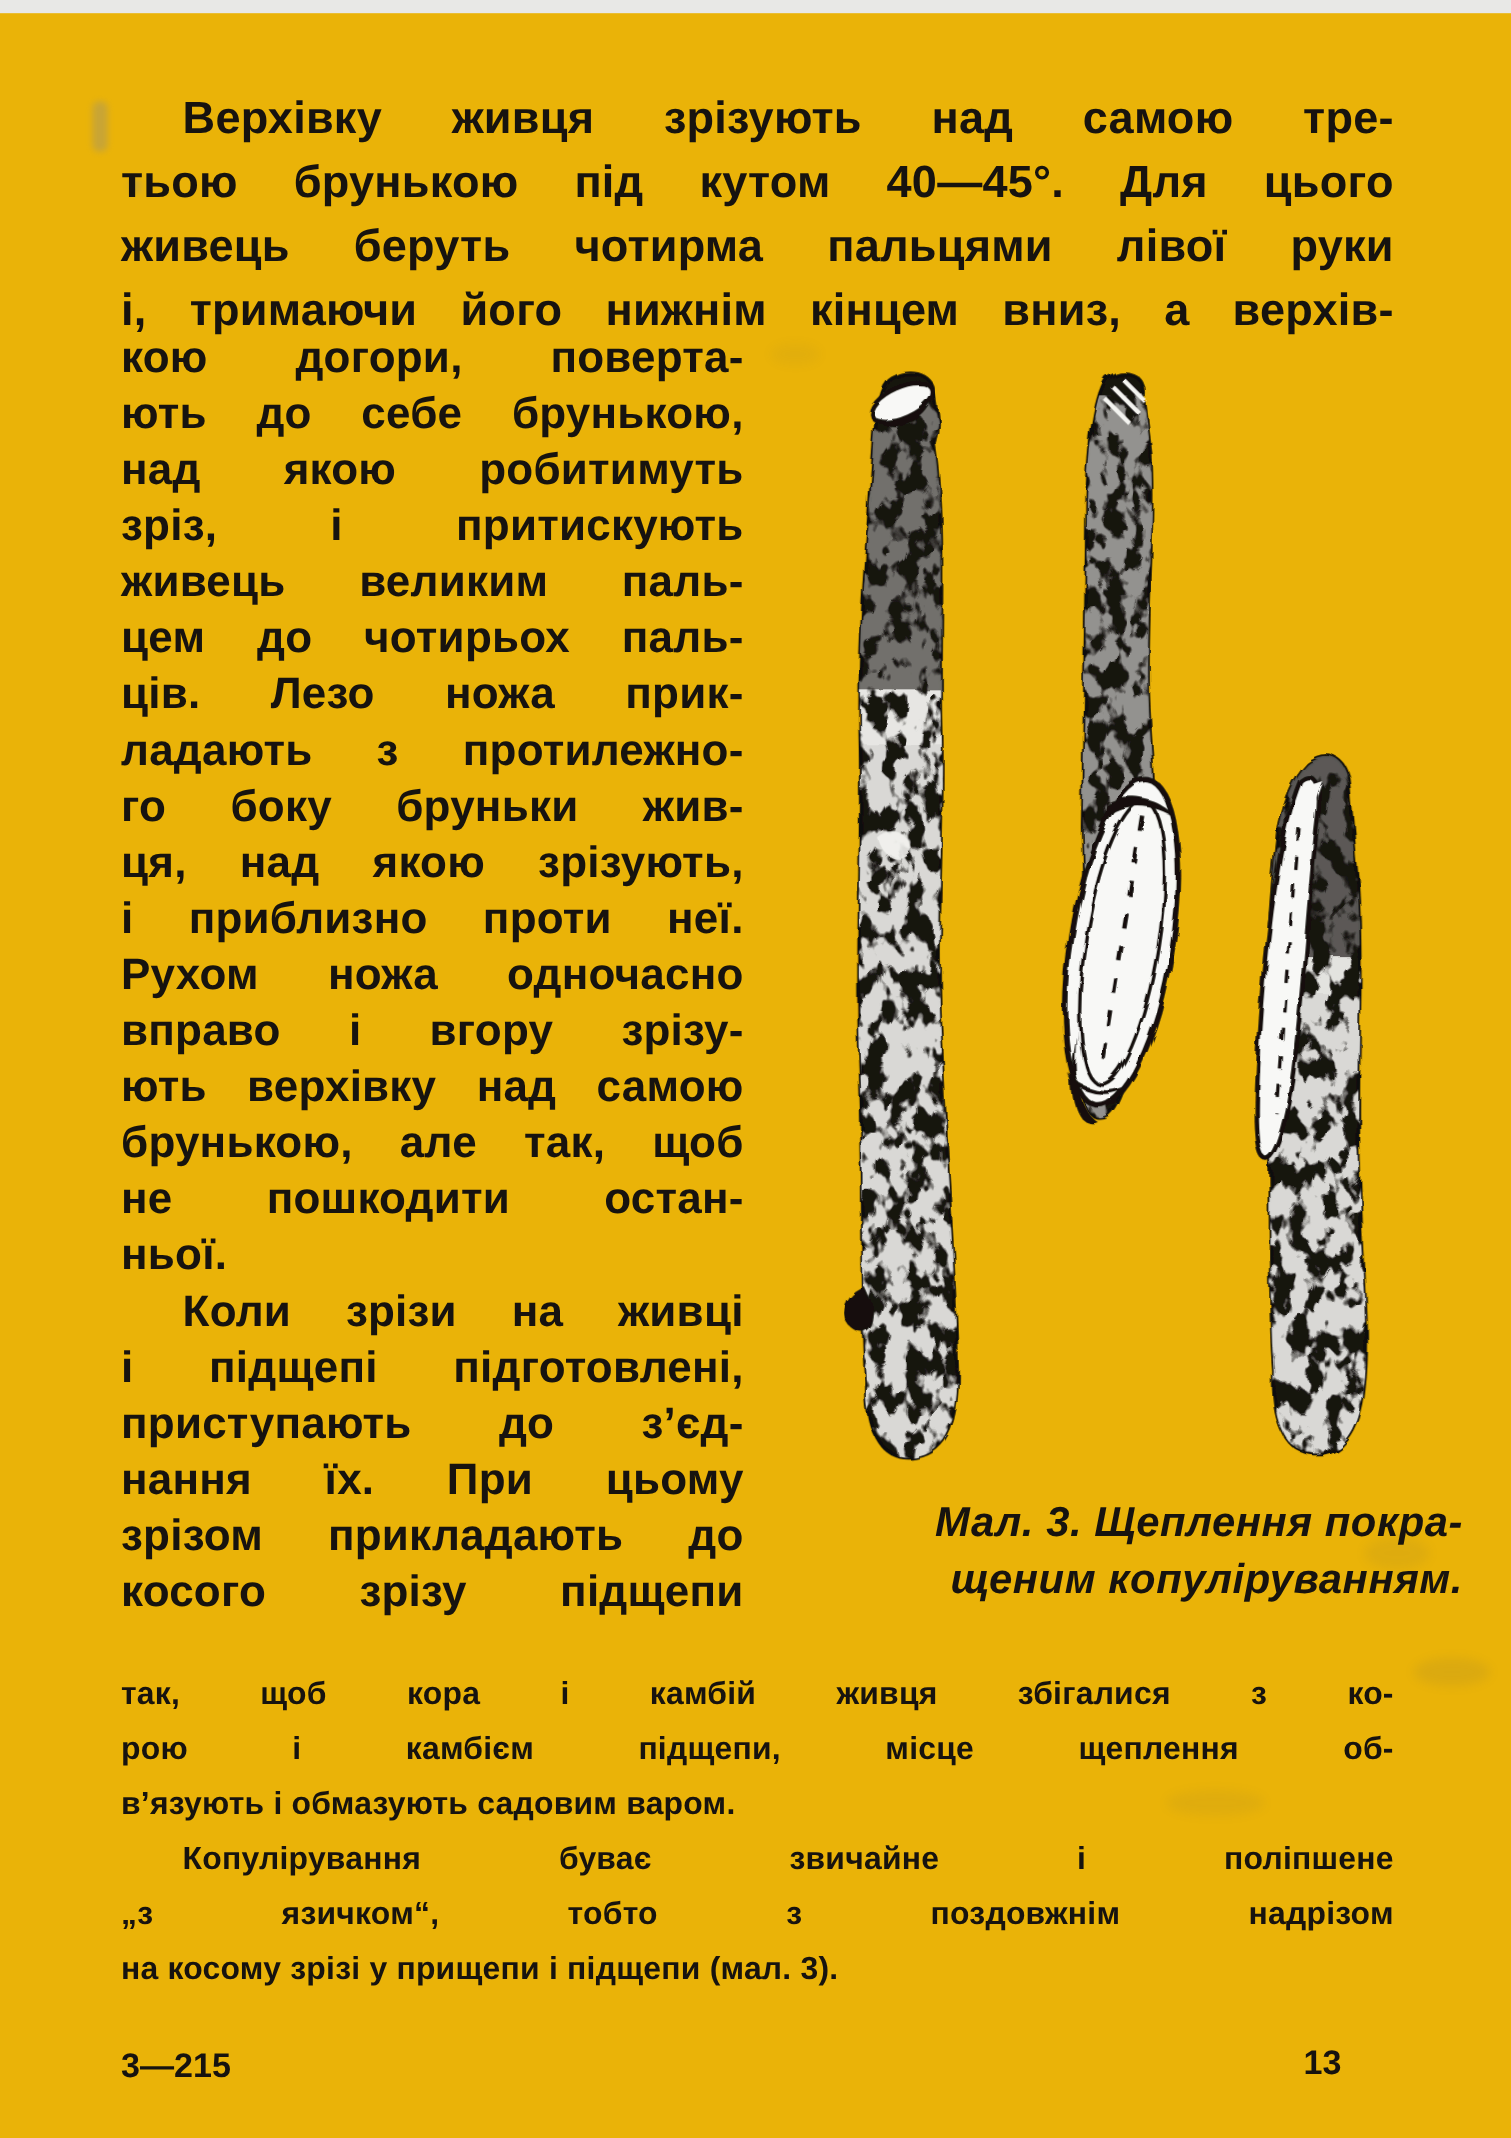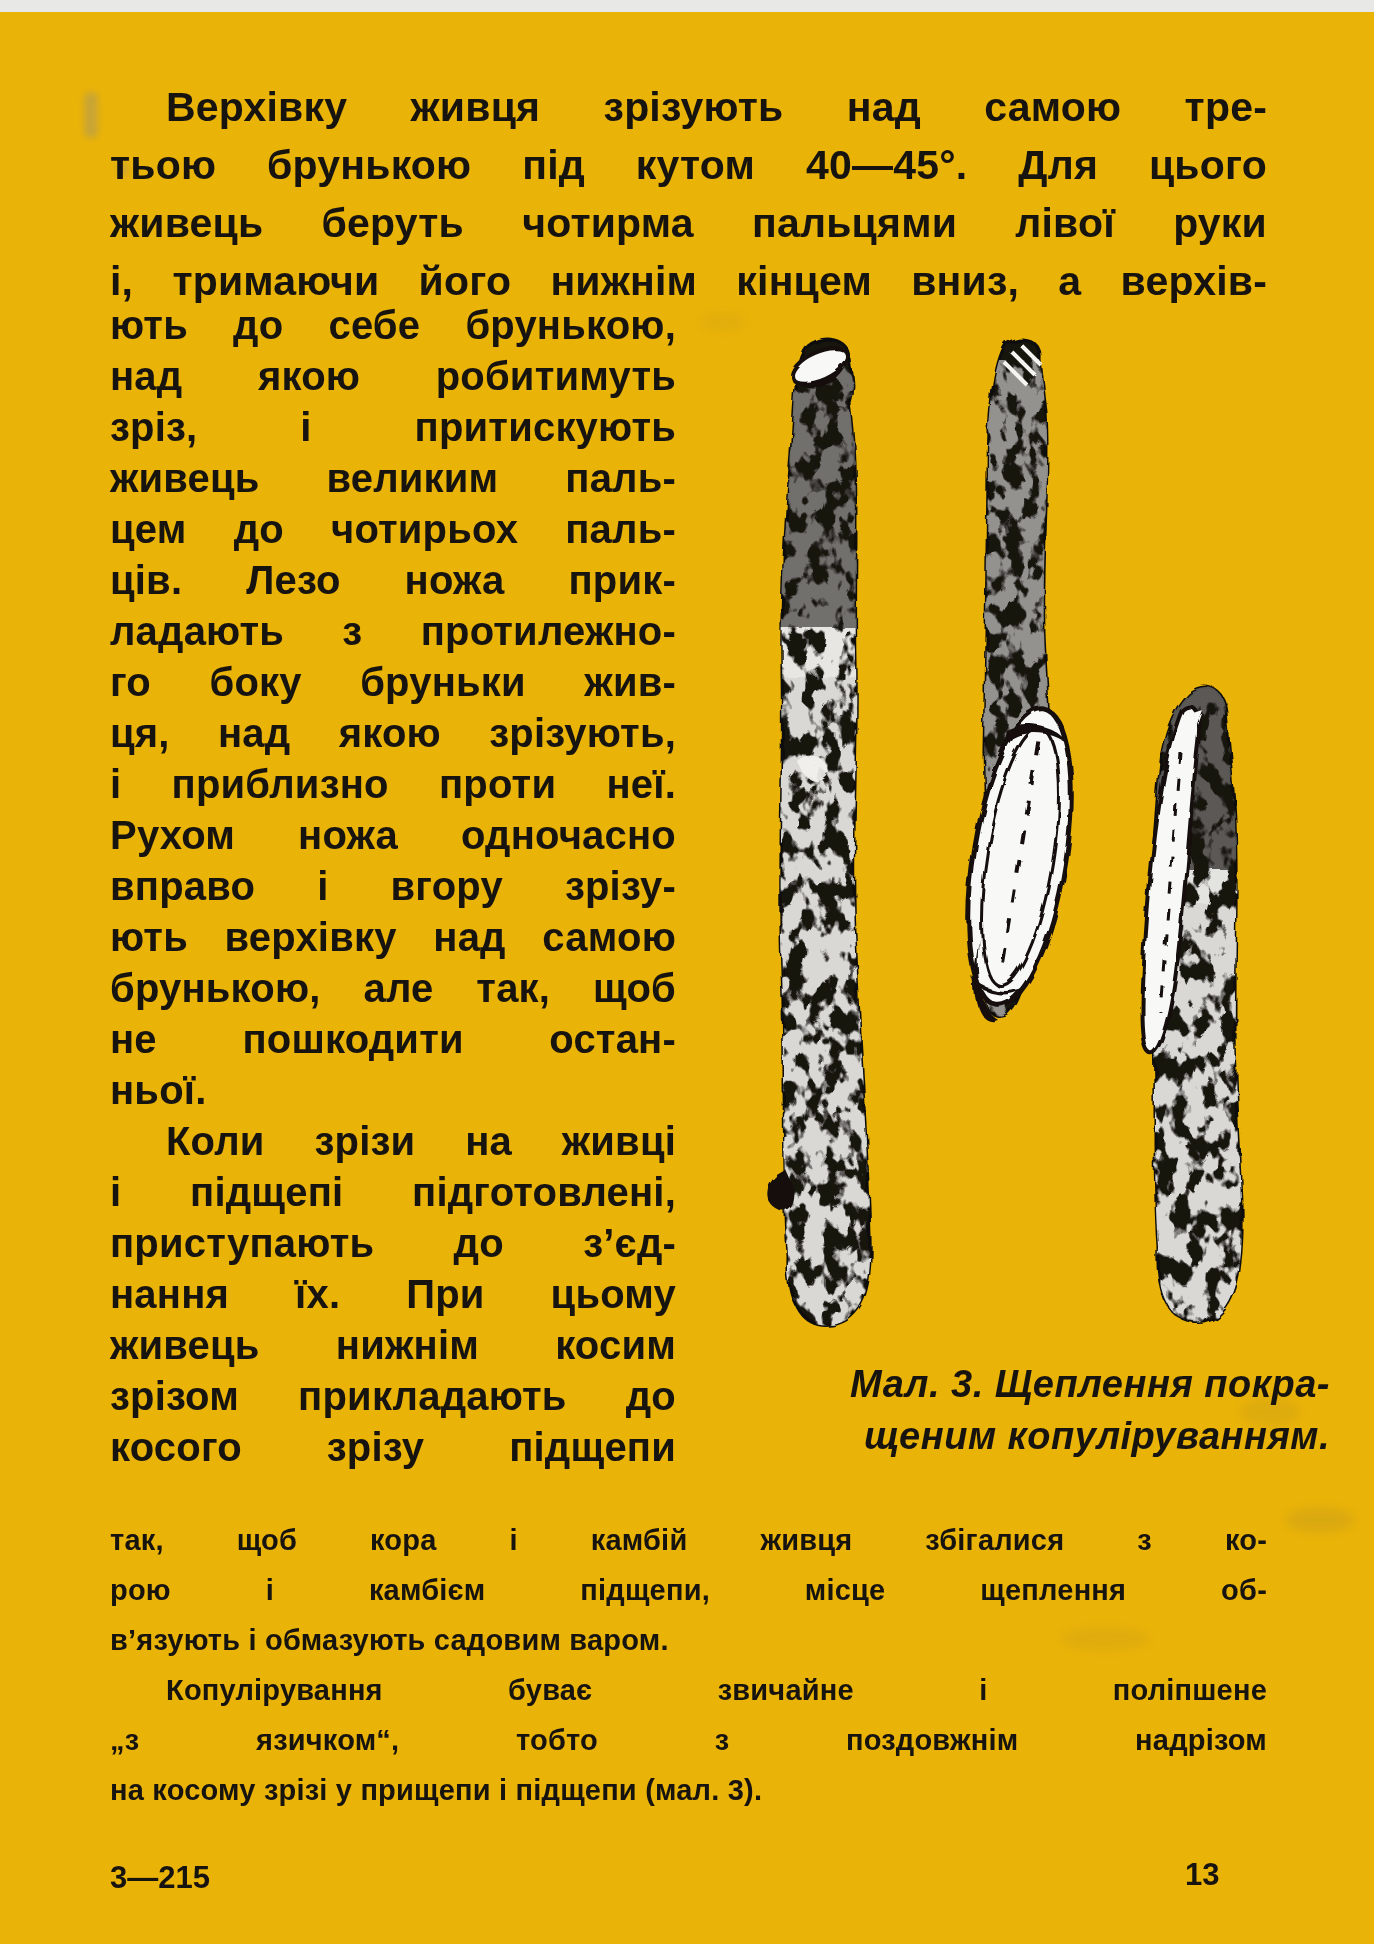--- a/index.html
+++ b/index.html
@@ -56,41 +56,41 @@
   <div class="smudge" style="left:700px;top:300px;width:46px;height:20px;opacity:0.05;"></div>
 
   <div class="block top-para" style="left:110px;top:66px;width:1157px;">
       <div class="line indent">Верхівку живця зрізують над самою тре-</div>
       <div class="line">тьою брунькою під кутом 40—45°. Для цього</div>
       <div class="line">живець беруть чотирма пальцями лівої руки</div>
       <div class="line">і, тримаючи його нижнім кінцем вниз, а верхів-</div>
     </div>
 
   <div class="block wrap-para" style="left:110px;top:288px;width:566px;">
+      <div class="line">кою  догори,  поверта-</div>
       <div class="line">ють до себе брунькою,</div>
       <div class="line">над якою  робитимуть</div>
       <div class="line">зріз,  і  притискують</div>
       <div class="line">живець великим паль-</div>
       <div class="line">цем до чотирьох паль-</div>
       <div class="line">ців. Лезо ножа прик-</div>
       <div class="line">ладають з протилежно-</div>
       <div class="line">го боку бруньки жив-</div>
       <div class="line">ця, над якою зрізують,</div>
       <div class="line">і приблизно проти неї.</div>
       <div class="line">Рухом ножа одночасно</div>
       <div class="line">вправо і вгору зрізу-</div>
       <div class="line">ють верхівку над самою</div>
       <div class="line">брунькою, але так, щоб</div>
       <div class="line">не  пошкодити  остан-</div>
       <div class="line last">ньої.</div>
       <div class="line indent">Коли зрізи на живці</div>
       <div class="line">і підщепі підготовлені,</div>
       <div class="line">приступають до з’єд-</div>
       <div class="line">нання їх. При цьому</div>
-      <div class="line">живець нижнім косим</div>
       <div class="line">зрізом прикладають до</div>
       <div class="line">косого  зрізу  підщепи</div>
     </div>
 
   <svg class="block" style="left:690px;top:320px;" width="650" height="1010" viewBox="0 0 650 1010">
     <defs>
       <filter id="mottle" x="-5%" y="-5%" width="110%" height="110%">
         <feTurbulence type="fractalNoise" baseFrequency="0.06 0.04" numOctaves="3" seed="11" result="n"></feTurbulence>
         <feColorMatrix in="n" type="matrix" values="0 0 0 0 0.97  0 0 0 0 0.97  0 0 0 0 0.94  6 6 6 0 -8.2"></feColorMatrix>
       </filter>

